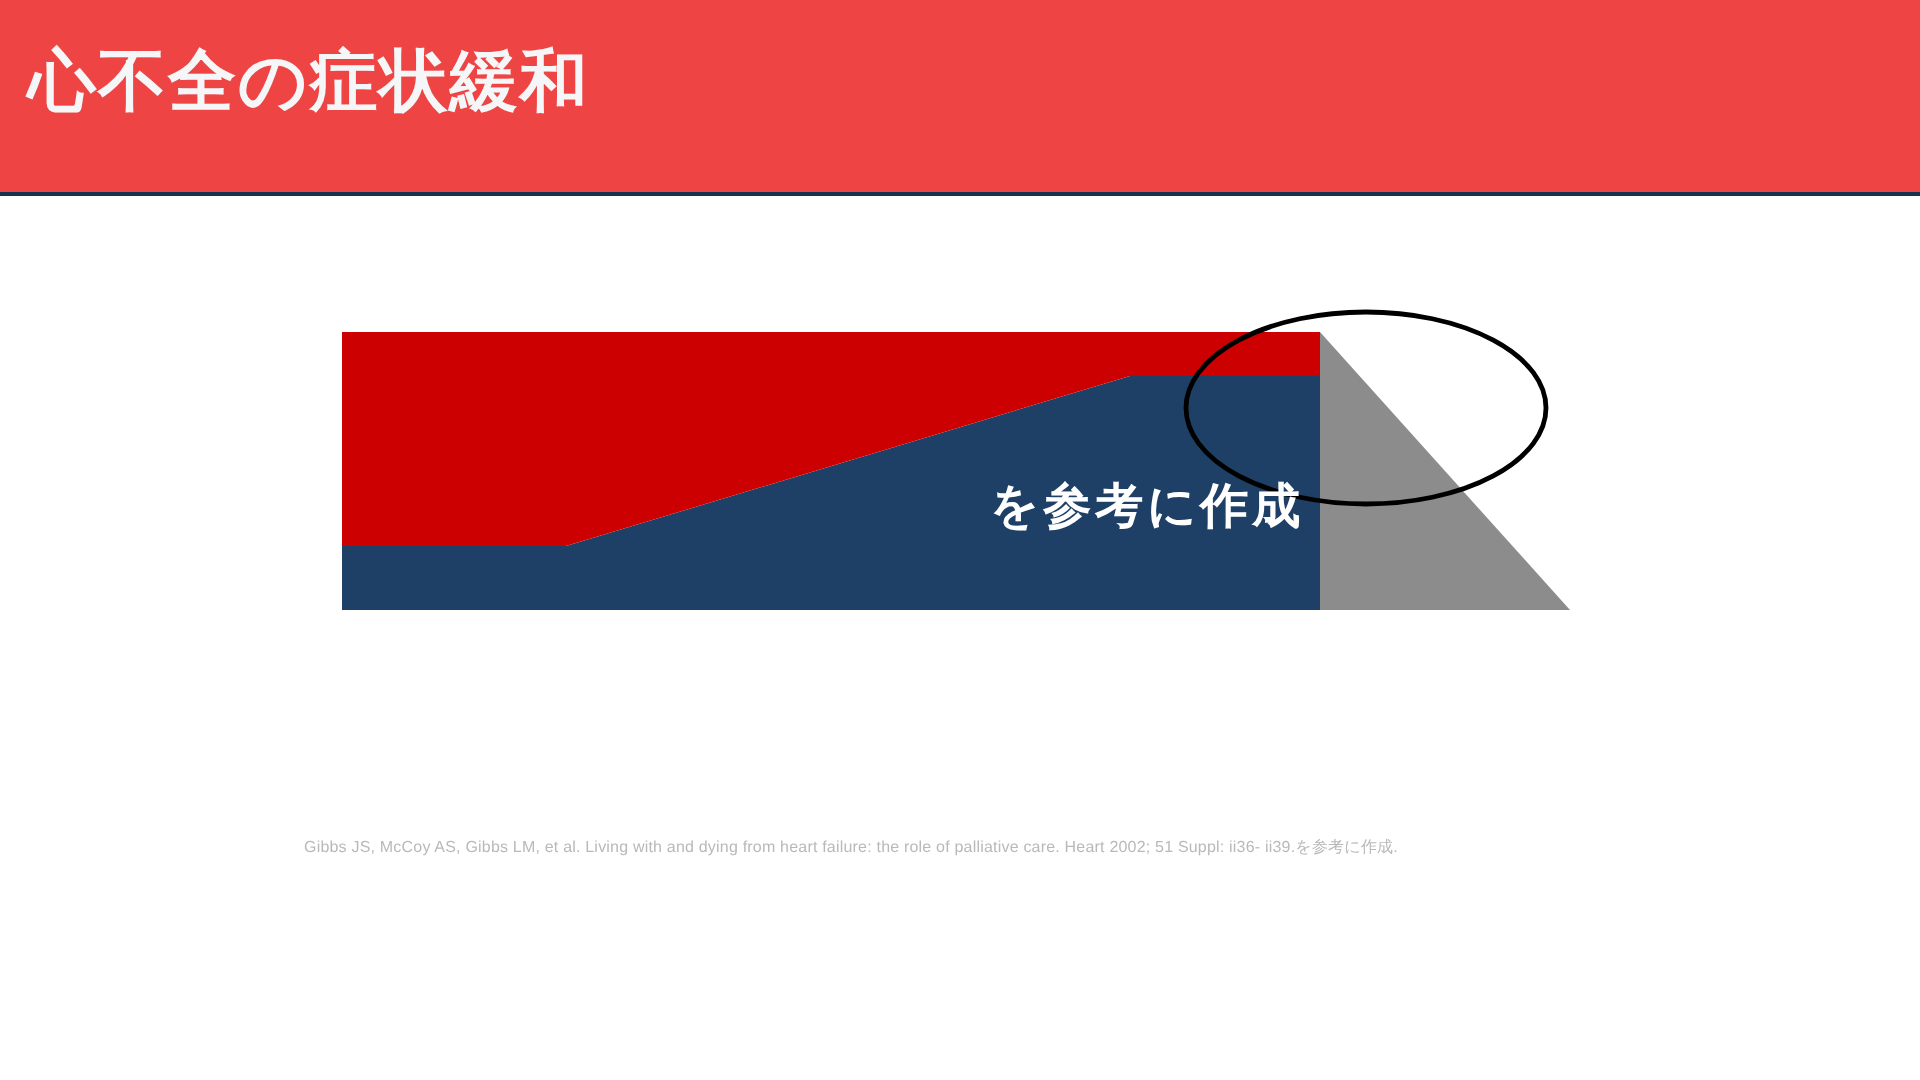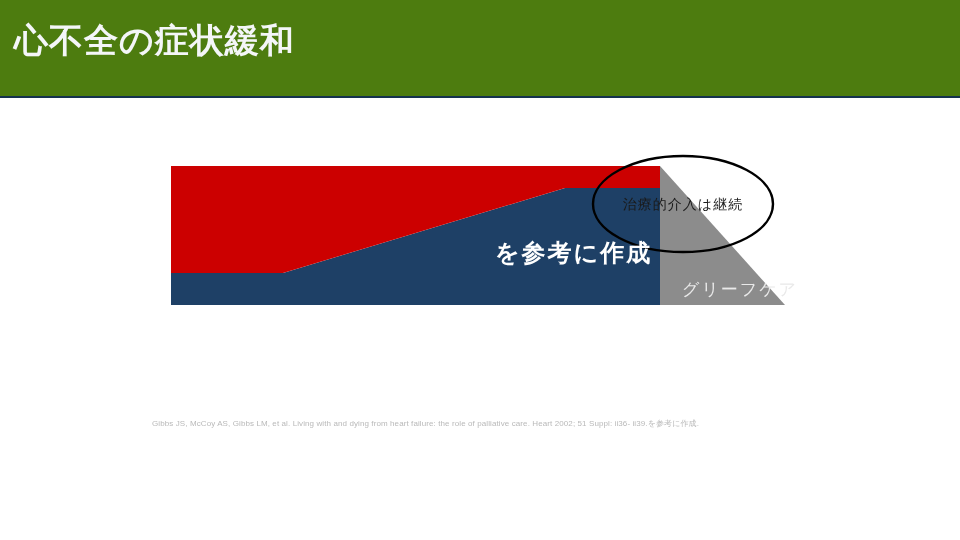--- a/index.html
+++ b/index.html
@@ -15,21 +15,21 @@
     position: relative;
   }
 
   
   #title-banner {
     position: absolute;
     left: 0;
     top: 0;
     width: 960px;
     height: 98px;
-    background: #4d7c0f;
+    background: #ef4444;
     border-bottom: 2px solid #15324e;
     box-sizing: border-box;
   }
   #title-text {
     position: absolute;
     left: 14px;
     top: 18px;
     font-size: 34px;
     font-weight: bold;
     color: #f4f6f8;
@@ -137,22 +137,18 @@
       <polygon points="510,18 635,157 510,157" fill="#8c8c8c"></polygon>
 
       <polygon points="21,125 133,125 415,40 510,40 510,157 21,157" fill="#1e4066"></polygon>
 
       <polygon points="21,18 510,18 510,40 415,40 133,125 21,125" fill="#cc0000"></polygon>
 
       <ellipse cx="533" cy="56" rx="90" ry="48" fill="none" stroke="#000000" stroke-width="2.4"></ellipse>
     </svg>
 
     <div class="band-label" id="label-palliative">を参考に作成</div>
-    <div class="band-label" id="label-grief">グリーフケア</div>
 
-    <div id="callout">
-      <div id="callout-text">治療的介入は継続</div>
-    </div>
 
     <div id="citation">Gibbs JS, McCoy AS, Gibbs LM, et al. Living with and dying from heart failure: the role of palliative care. Heart 2002; 51 Suppl: ii36- ii39.を参考に作成.</div>
 
   </div>
 </div>
 
 </body></html>

